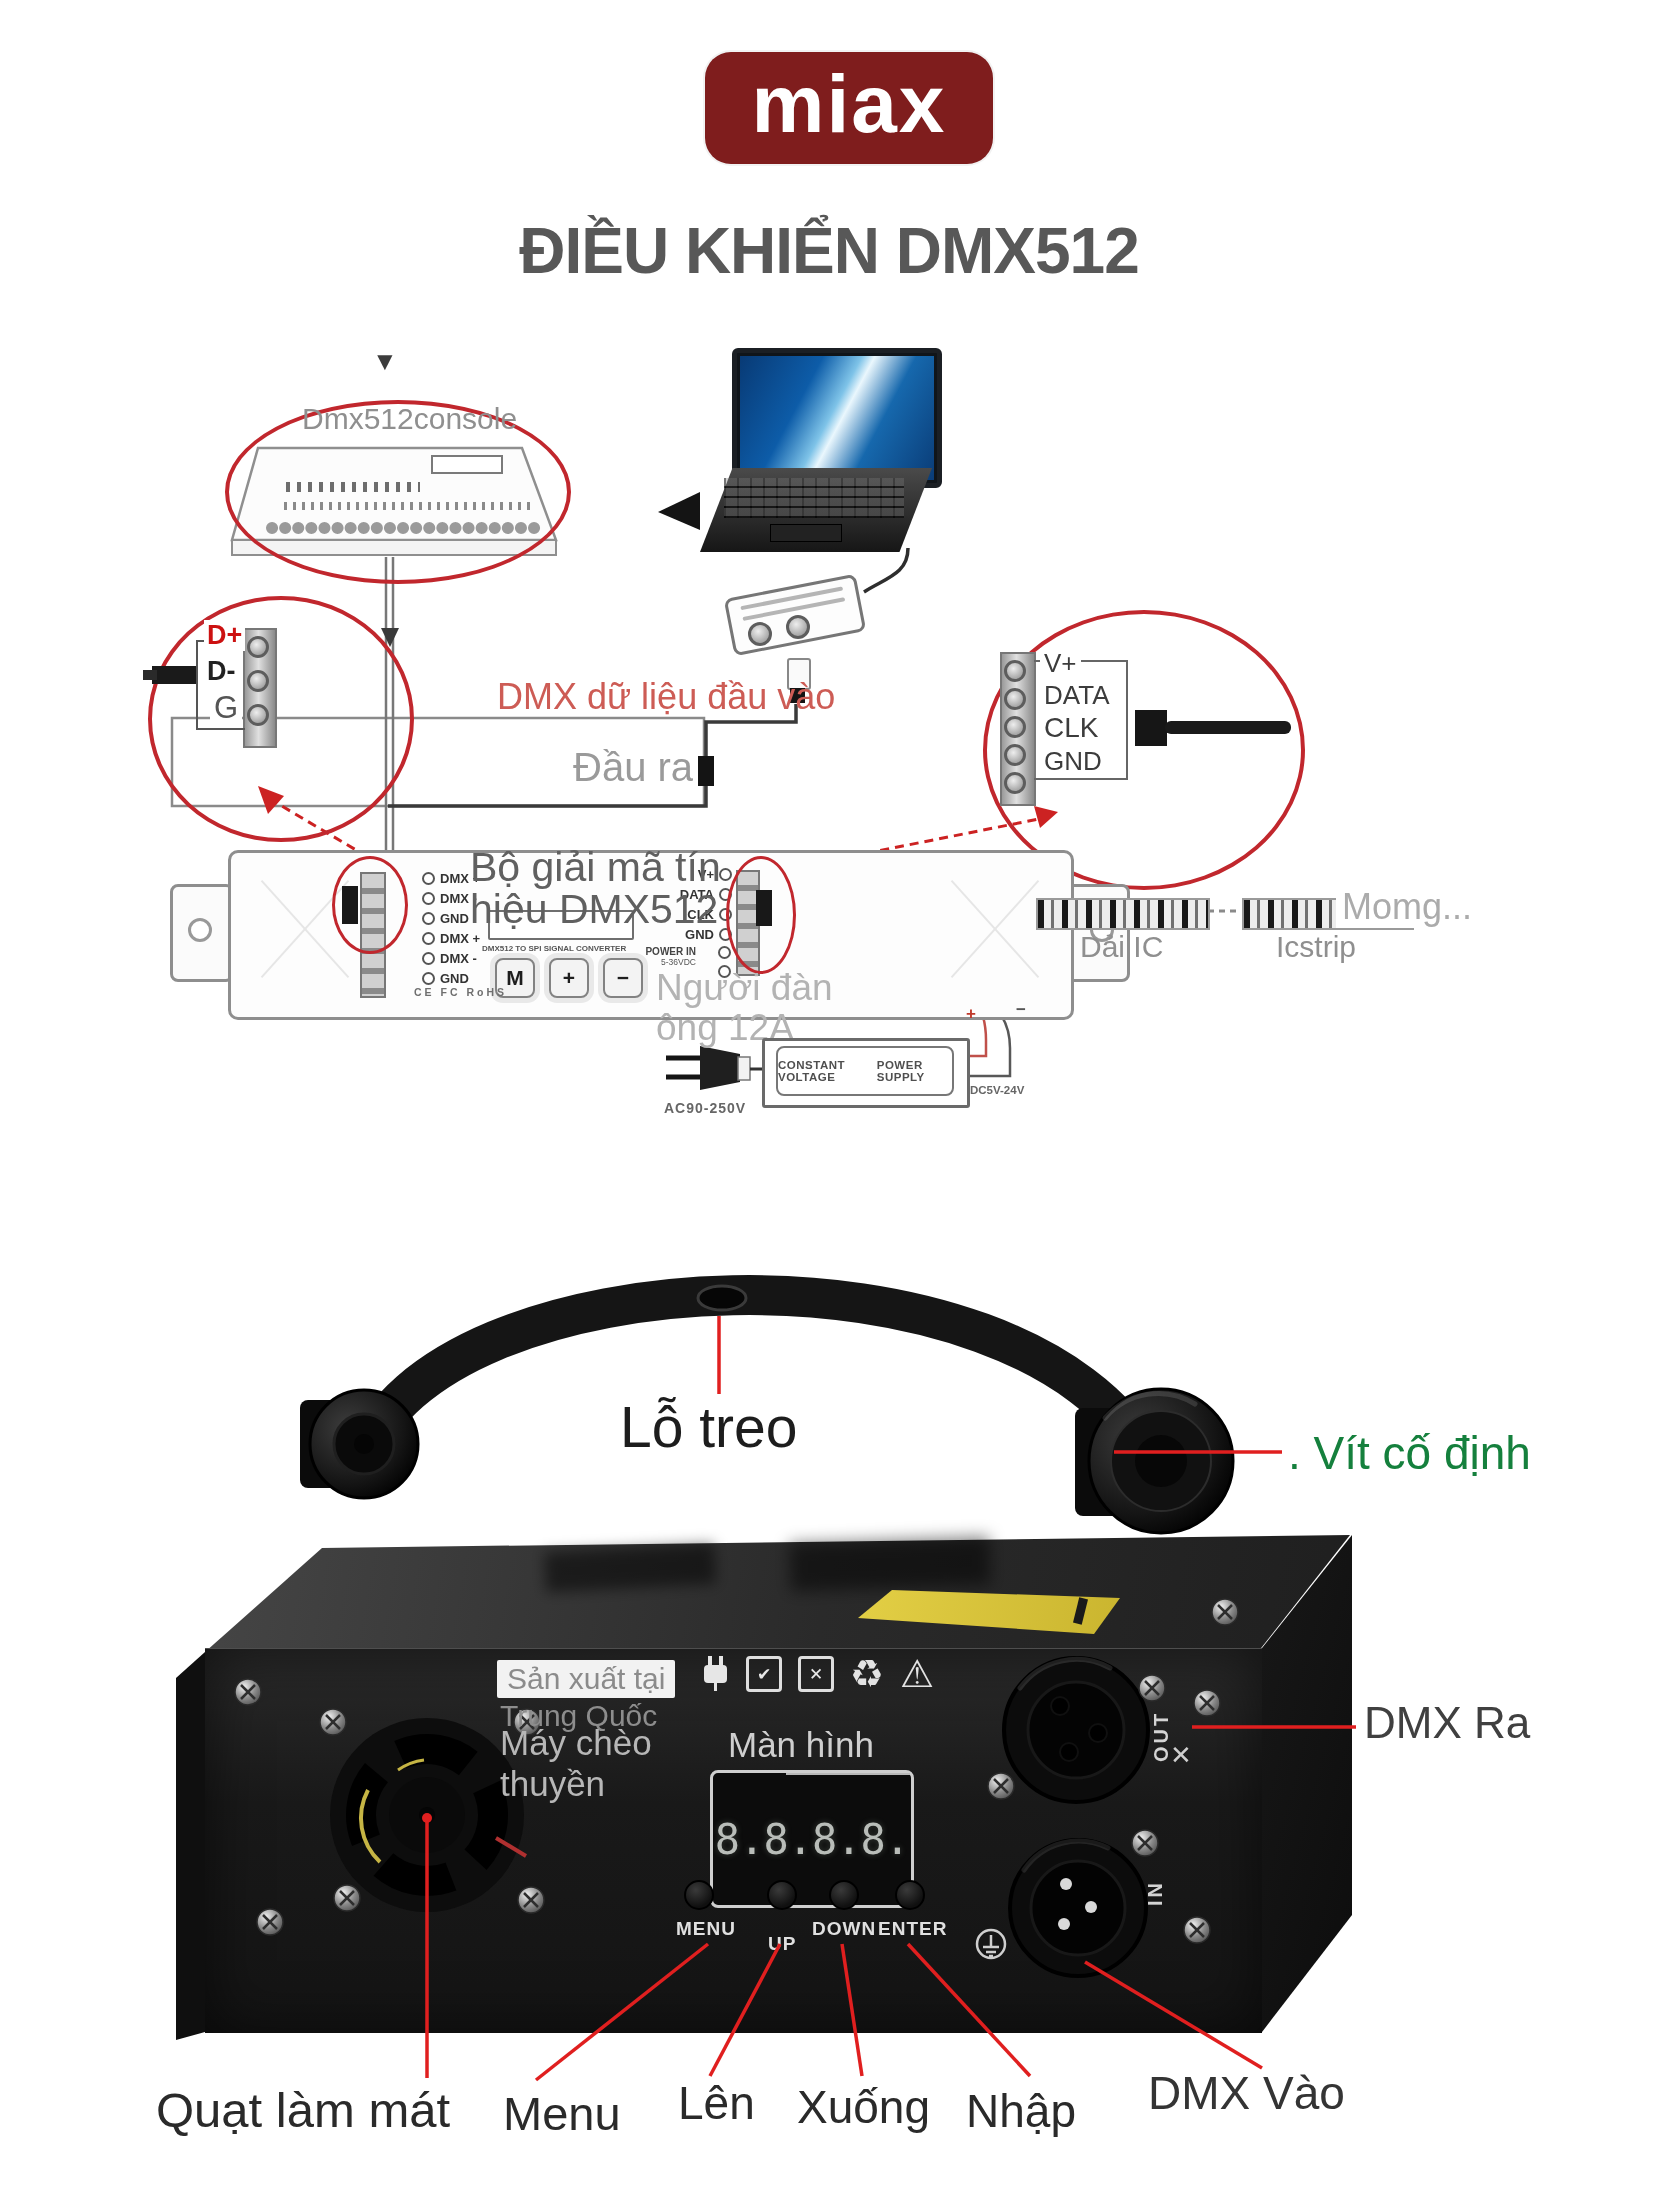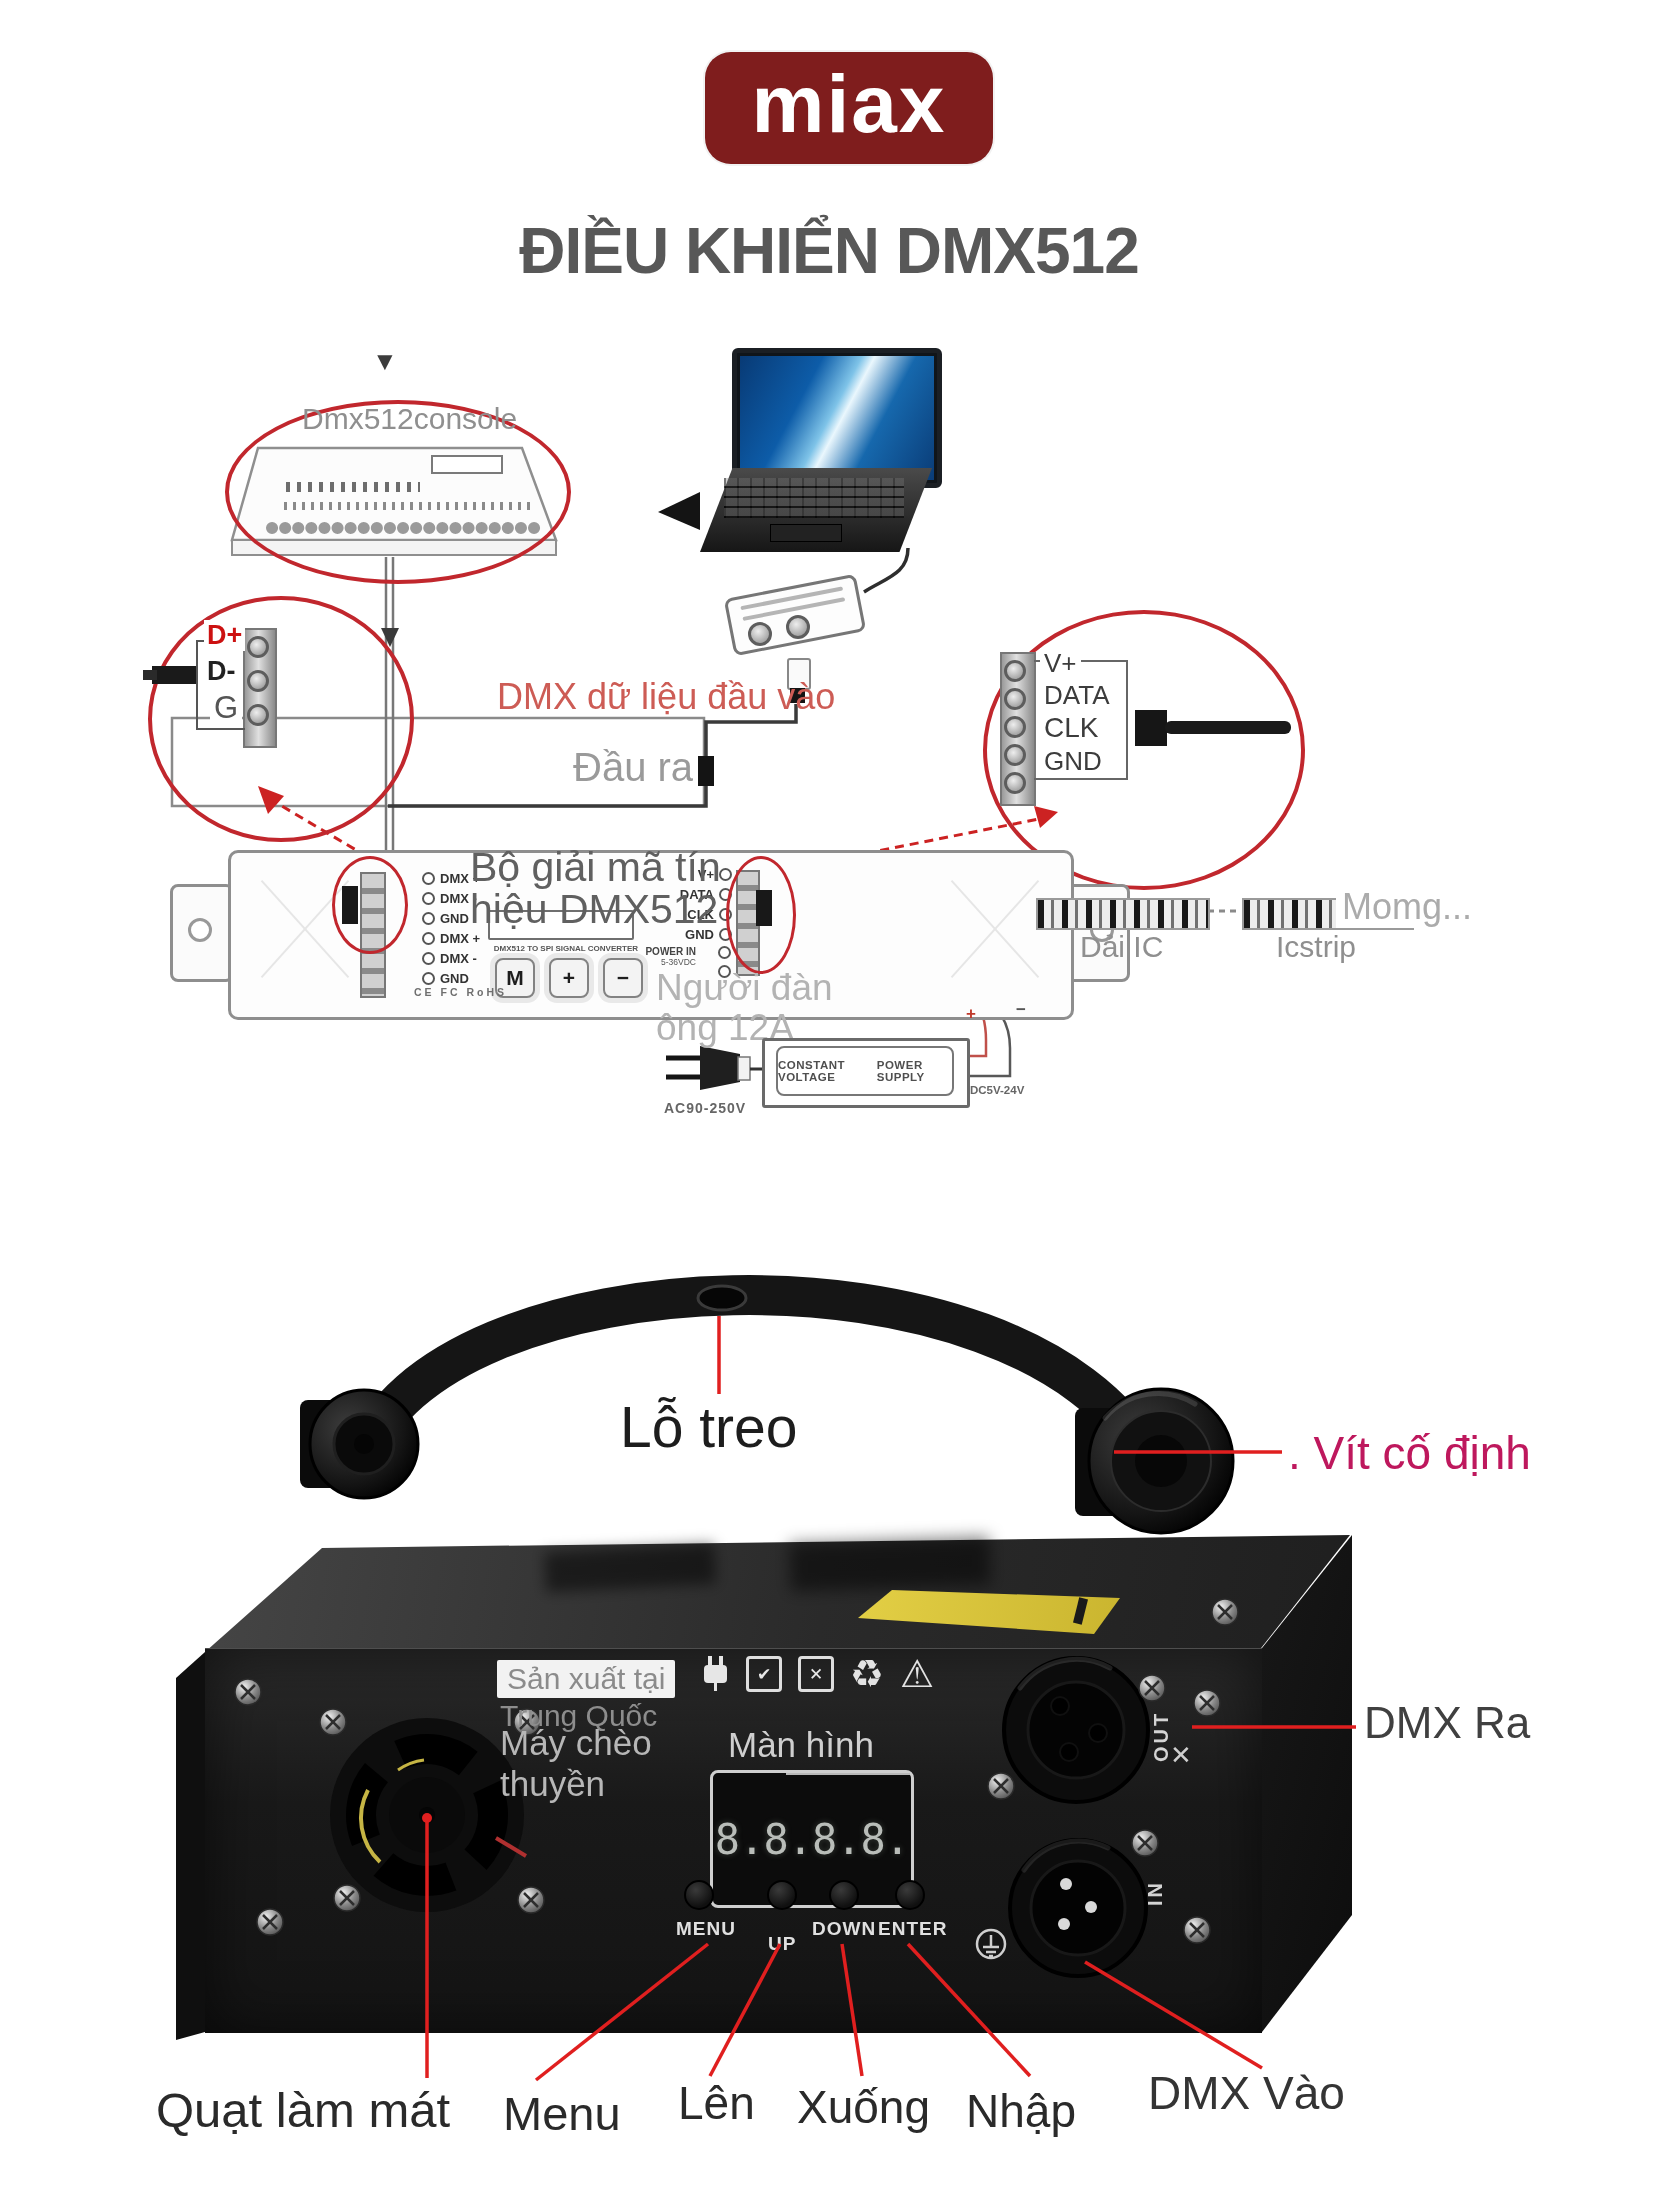--- a/index.html
+++ b/index.html
@@ -202,21 +202,21 @@
   <div class="abs pin-row" style="left:404px;top:950px;">
       <span class="pin-dot"></span>
       <span class="pin-lab">DMX -</span>
     </div>
   <div class="abs pin-row" style="left:404px;top:970px;">
       <span class="pin-dot"></span>
       <span class="pin-lab">GND</span>
     </div>
 
   <div class="abs" style="left:488px;top:910px;width:142px;height:26px;border:2px solid #6f6f6f;background:#fff;border-radius:2px;"></div>
-  <div class="abs" style="left:482px;top:944px;width:156px;font-size:8px;font-weight:bold;color:#555;text-align:right;">DMX512 TO SPI SIGNAL CONVERTER</div>
+  <div class="abs" style="left:482px;top:944px;width:156px;font-size:8px;font-weight:bold;color:#555;text-align:left;">DMX512 TO SPI SIGNAL CONVERTER</div>
   <div class="abs dec-btn" style="left:495px;top:958px;">M</div>
   <div class="abs dec-btn" style="left:549px;top:958px;">+</div>
   <div class="abs dec-btn" style="left:603px;top:958px;">−</div>
 
   <div class="abs pin-row" style="left:652px;top:866px;flex-direction:row-reverse;width:62px;">
       <span class="pin-dot"></span>
       <span class="pin-lab">V+</span>
     </div>
   <div class="abs pin-row" style="left:652px;top:886px;flex-direction:row-reverse;width:62px;">
       <span class="pin-dot"></span>
@@ -398,21 +398,21 @@
       <line x1="708" y1="1944" x2="536" y2="2080"></line>
       <line x1="780" y1="1944" x2="710" y2="2076"></line>
       <line x1="842" y1="1944" x2="862" y2="2076"></line>
       <line x1="908" y1="1944" x2="1030" y2="2076"></line>
       <line x1="1085" y1="1962" x2="1262" y2="2068"></line>
     </g>
     <circle cx="427" cy="1818" r="5" fill="#e01f1f"></circle>
   </svg>
 
   <div class="abs" style="left:620px;top:1394px;font-size:57px;color:#1d1d1d;">Lỗ treo</div>
-  <div class="abs" style="left:1288px;top:1426px;font-size:46px;color:#be185d;">. Vít cố định</div>
+  <div class="abs" style="left:1288px;top:1426px;font-size:46px;color:#15803d;">. Vít cố định</div>
   <div class="abs" style="left:1364px;top:1698px;font-size:44px;color:#404040;">DMX Ra</div>
   <div class="abs blabel" style="left:156px;top:2082px;font-size:49px;">Quạt làm mát</div>
   <div class="abs blabel" style="left:503px;top:2086px;">Menu</div>
   <div class="abs blabel" style="left:678px;top:2076px;font-size:46px;">Lên</div>
   <div class="abs blabel" style="left:797px;top:2080px;font-size:46px;">Xuống</div>
   <div class="abs blabel" style="left:966px;top:2084px;font-size:46px;">Nhập</div>
   <div class="abs blabel" style="left:1148px;top:2066px;font-size:46px;color:#343434;">DMX Vào</div>
 
 </div>
 

